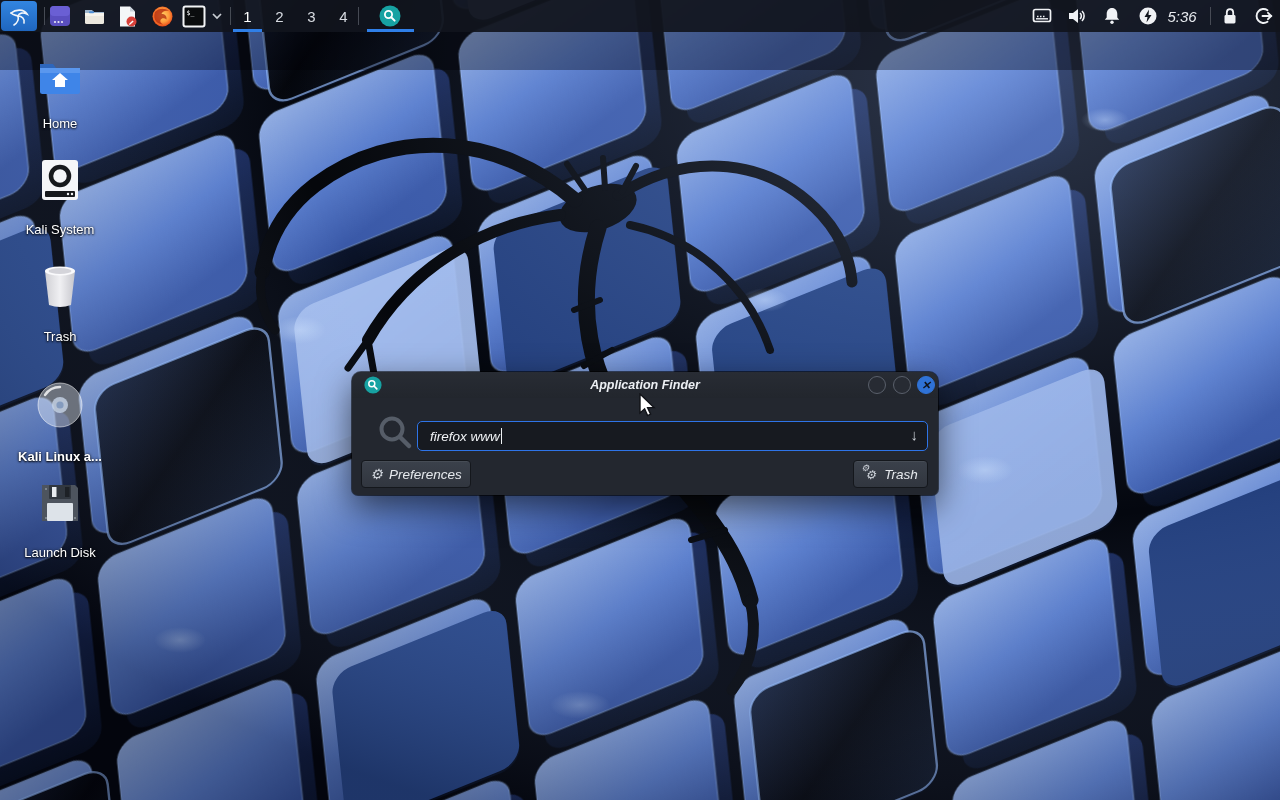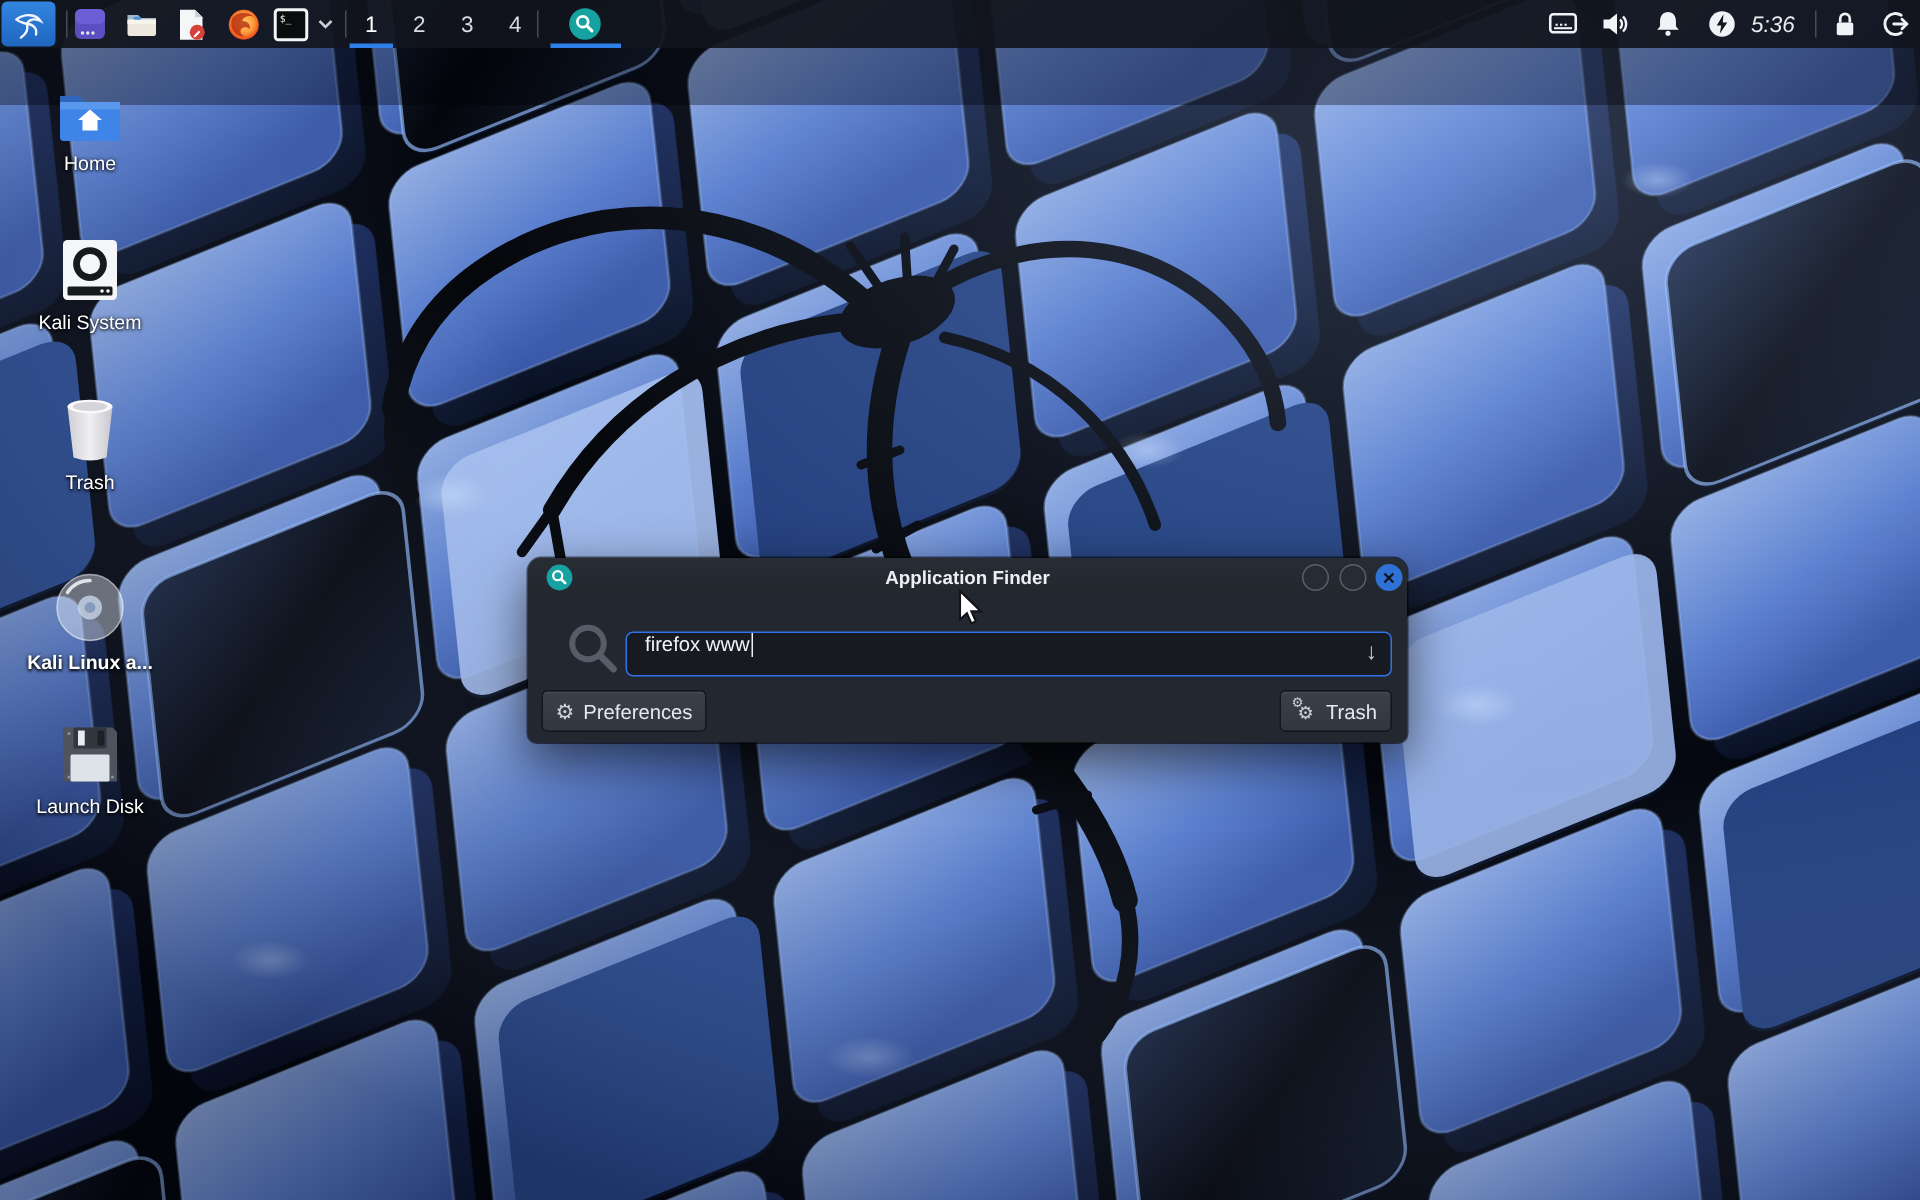--- a/index.html
+++ b/index.html
@@ -14,36 +14,36 @@
   .ws-num{width:31px;height:32px;top:0;display:flex;align-items:center;justify-content:center;
     font-size:15px;color:#d7dbe1;cursor:default;}
   .ws-active{color:#ffffff;}
   .underline{height:3px;top:29px;background:#2f7fe8;}
   .tray-ico{width:20px;height:20px;top:6px;}
   #clock{top:0;height:32px;display:flex;align-items:center;justify-content:center;
     font-size:15px;color:#e8ebef;}
   
   .dicon{width:96px;text-align:center;}
   .dicon .glyph{display:block;margin:0 auto;}
-  .dicon .lbl{display:block;margin-top:5px;font-size:13px;color:#ffffff;
+  .dicon .lbl{display:block;margin-top:20px;font-size:13px;color:#ffffff;
     text-shadow:0 1px 2px rgba(0,0,0,.95),0 0 3px rgba(0,0,0,.7);}
   
   #finder{left:352px;top:372px;width:586px;height:123px;background:#23272f;
-    border-radius:9px 9px 6px 6px;box-shadow:0 12px 34px rgba(0,0,0,.6),0 0 0 1px rgba(0,0,0,.55);z-index:60;}
+    border-radius:9px 9px 6px 6px;box-shadow:0 12px 34px rgba(0,0,0,.6),0 0 0 1px rgba(0,0,0,.55);z-index:60;font-style:italic;}
   #finder-titlebar{left:0;top:0;width:586px;height:26px;border-radius:9px 9px 0 0;
     background:linear-gradient(#282c34,#22262d);}
   #finder-title{left:0;top:0;width:586px;height:26px;line-height:27px;text-align:center;
     font-size:12.5px;font-weight:bold;color:#eceff3;}
   .winbtn{width:18px;height:18px;top:4px;border-radius:50%;border:1px solid #5a606b;
     background:#272b33;box-sizing:border-box;}
   #btn-close{background:#2f72d6;border-color:#2f72d6;display:flex;align-items:center;
     justify-content:center;color:#10141c;font-size:11px;font-weight:bold;}
   #search-glyph{left:24px;top:41px;}
   #finder-input{left:65px;top:49px;width:511px;height:30px;box-sizing:border-box;
-    background:#171a20;border:1px solid #2e74e8;border-radius:5px;display:flex;align-items:flex-start;
+    background:#171a20;border:1px solid #2e74e8;border-radius:5px;display:flex;align-items:center;
     padding:0 28px 0 12px;font-size:13.5px;color:#f1f3f6;}
   #caret{width:1px;height:16px;background:#eef1f4;margin-left:1px;}
   #input-arrow{right:9px;top:4px;font-size:15px;color:#ced3d9;position:absolute;}
   .gtkbtn{height:28px;top:88px;box-sizing:border-box;border:1px solid #14171c;border-radius:4px;
     background:linear-gradient(#3b414b,#31363f);color:#e6e9ed;font-size:13.5px;
     display:flex;align-items:center;justify-content:center;gap:6px;
     box-shadow:inset 0 1px 0 rgba(255,255,255,.06);}
   .gear{font-size:14px;color:#ced3da;line-height:1;}
   #launch-gears{position:relative;width:15px;height:15px;}
   #launch-gears .g1{position:absolute;left:-2px;top:-4px;font-size:9px;color:#ced3da;}

